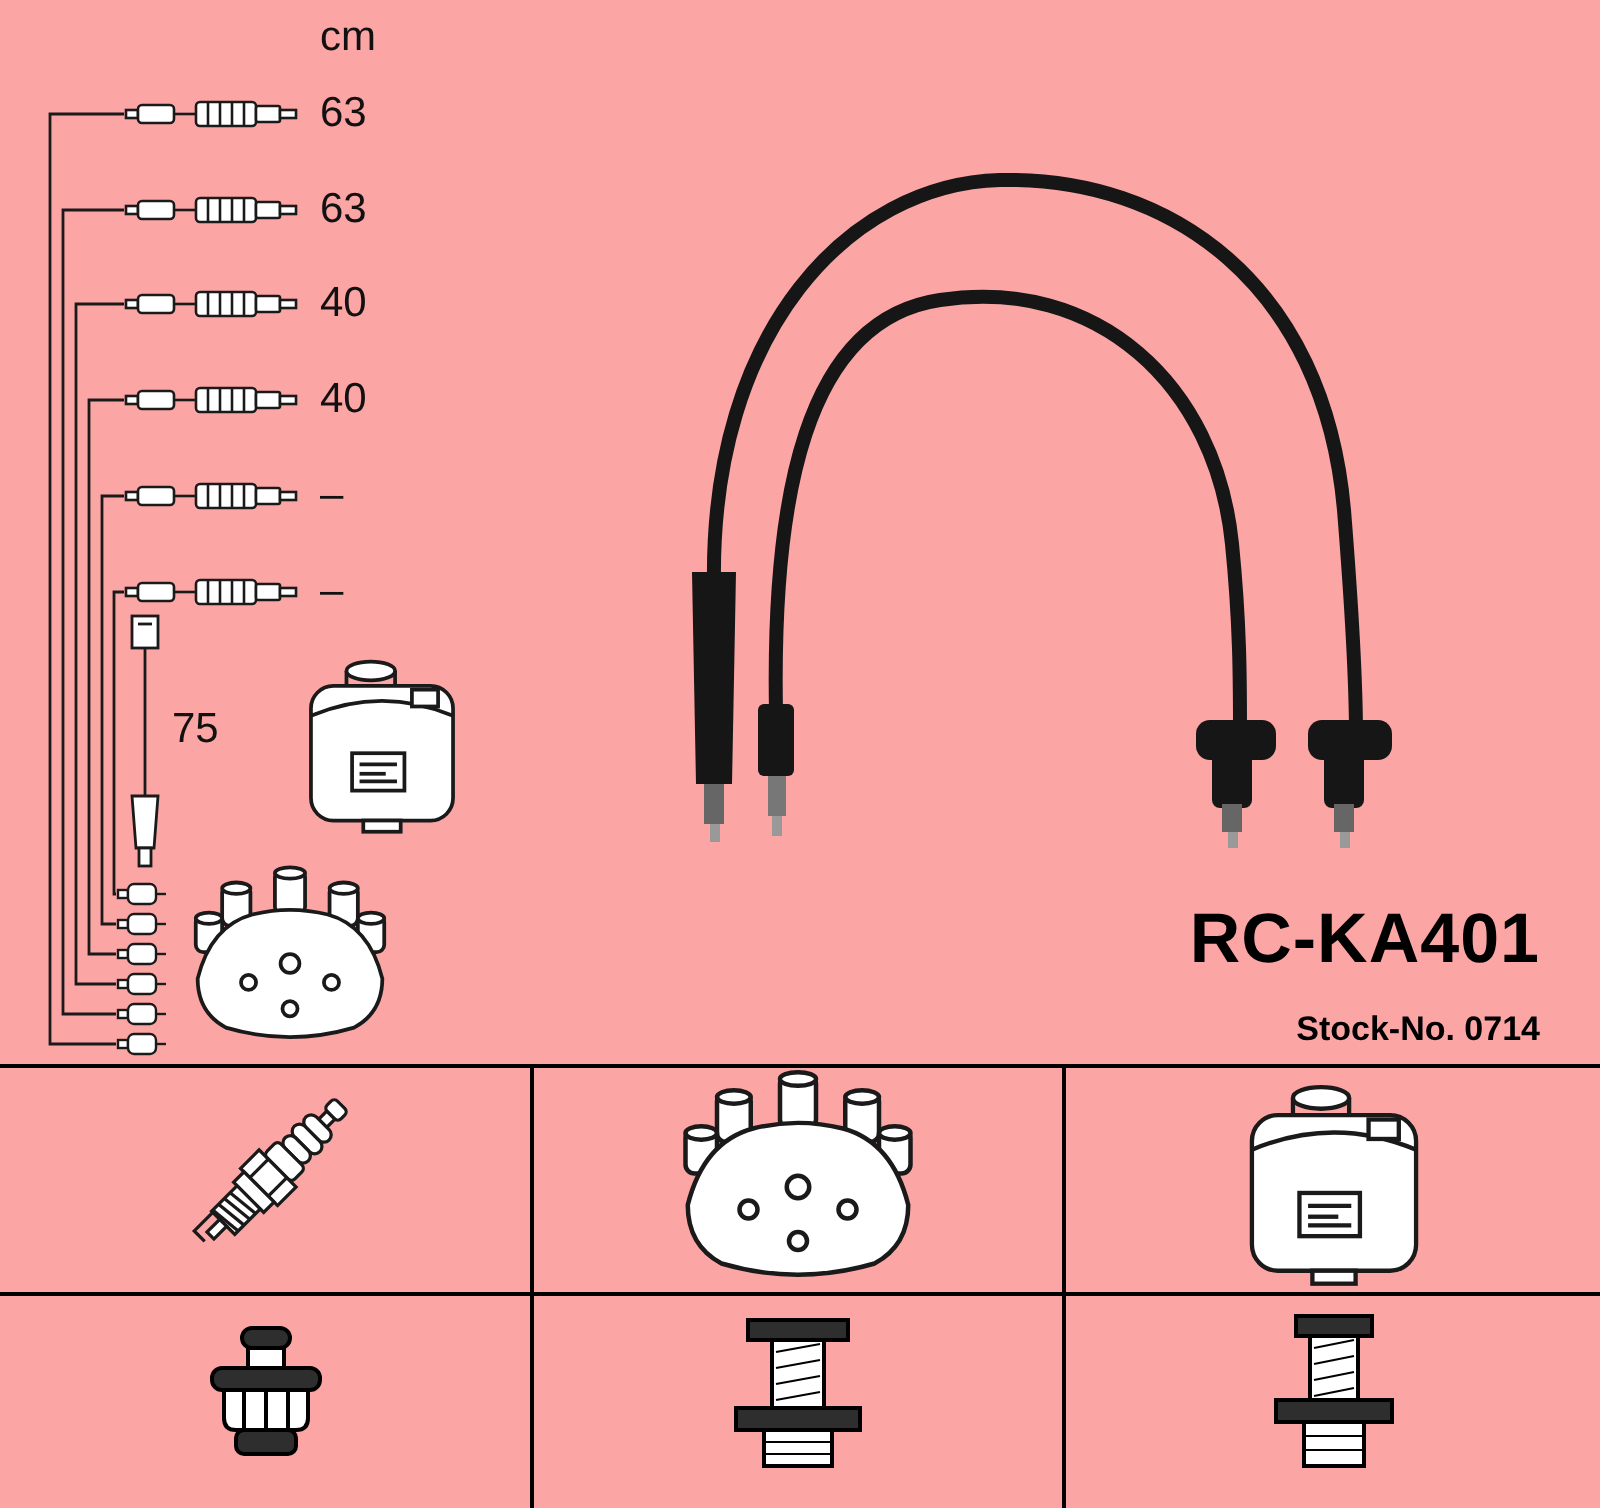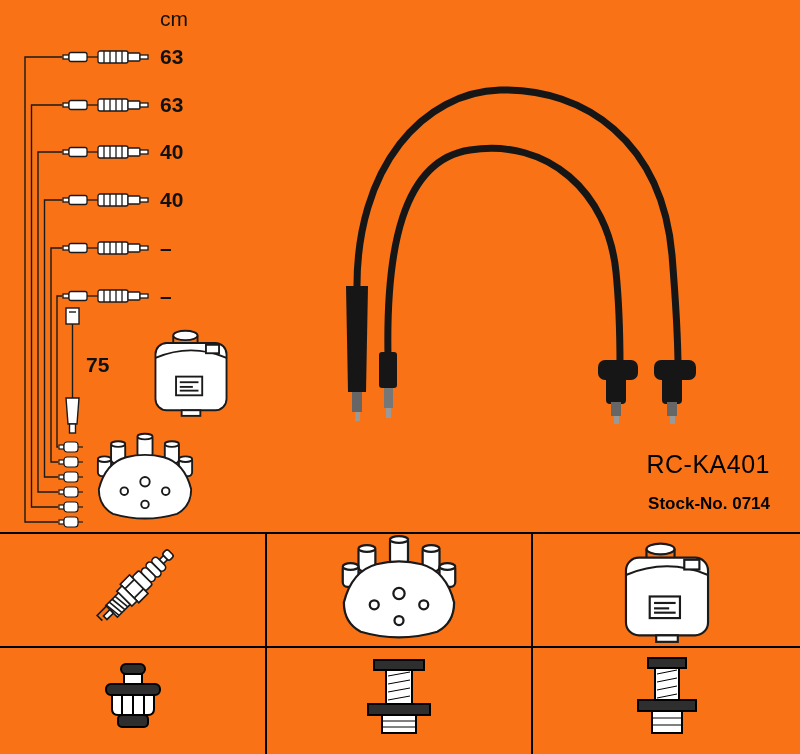--- a/index.html
+++ b/index.html
@@ -1,26 +1,26 @@
 <!DOCTYPE html>
 <html><head>
 <meta charset="utf-8">
 <style>
   * { box-sizing: border-box; }
   body { margin: 0; background: #fff; }
   #canvas {
     position: relative; width: 800px; height: 754px;
-    background: #f97316; overflow: hidden;
+    background: #fca5a5; overflow: hidden;
     font-family: "Liberation Sans", sans-serif; color: #111;
   }
   .abs { position: absolute; }
-  .len { font-size: 21px; line-height: 1; font-weight: 700; color: #111; }
+  .len { font-size: 21px; line-height: 1; font-weight: 400; color: #111; }
   .unit { font-size: 21px; line-height: 1; font-weight: 400; color: #111; }
   .pn-block { position: absolute; top: 450px; right: 30px; text-align: right; }
-  .pn-num { font-size: 25px; font-weight: 400; letter-spacing: .5px; color: #000; }
+  .pn-num { font-size: 35px; font-weight: 700; letter-spacing: .5px; color: #000; }
   .pn-stock { font-size: 17px; font-weight: 700; margin-top: 15px; color: #000; }
   .legend {
     position: absolute; left: 0; top: 532px; width: 800px; height: 222px;
     display: grid; grid-template-columns: 267px 266px 267px;
     grid-template-rows: 114px 106px; border-top: 2px solid #000;
   }
   .cell { display: flex; align-items: center; justify-content: center;
           border-right: 2px solid #000; border-bottom: 2px solid #000; }
   .cell:nth-child(3n) { border-right: none; }
   .cell:nth-child(n+4) { border-bottom: none; }

